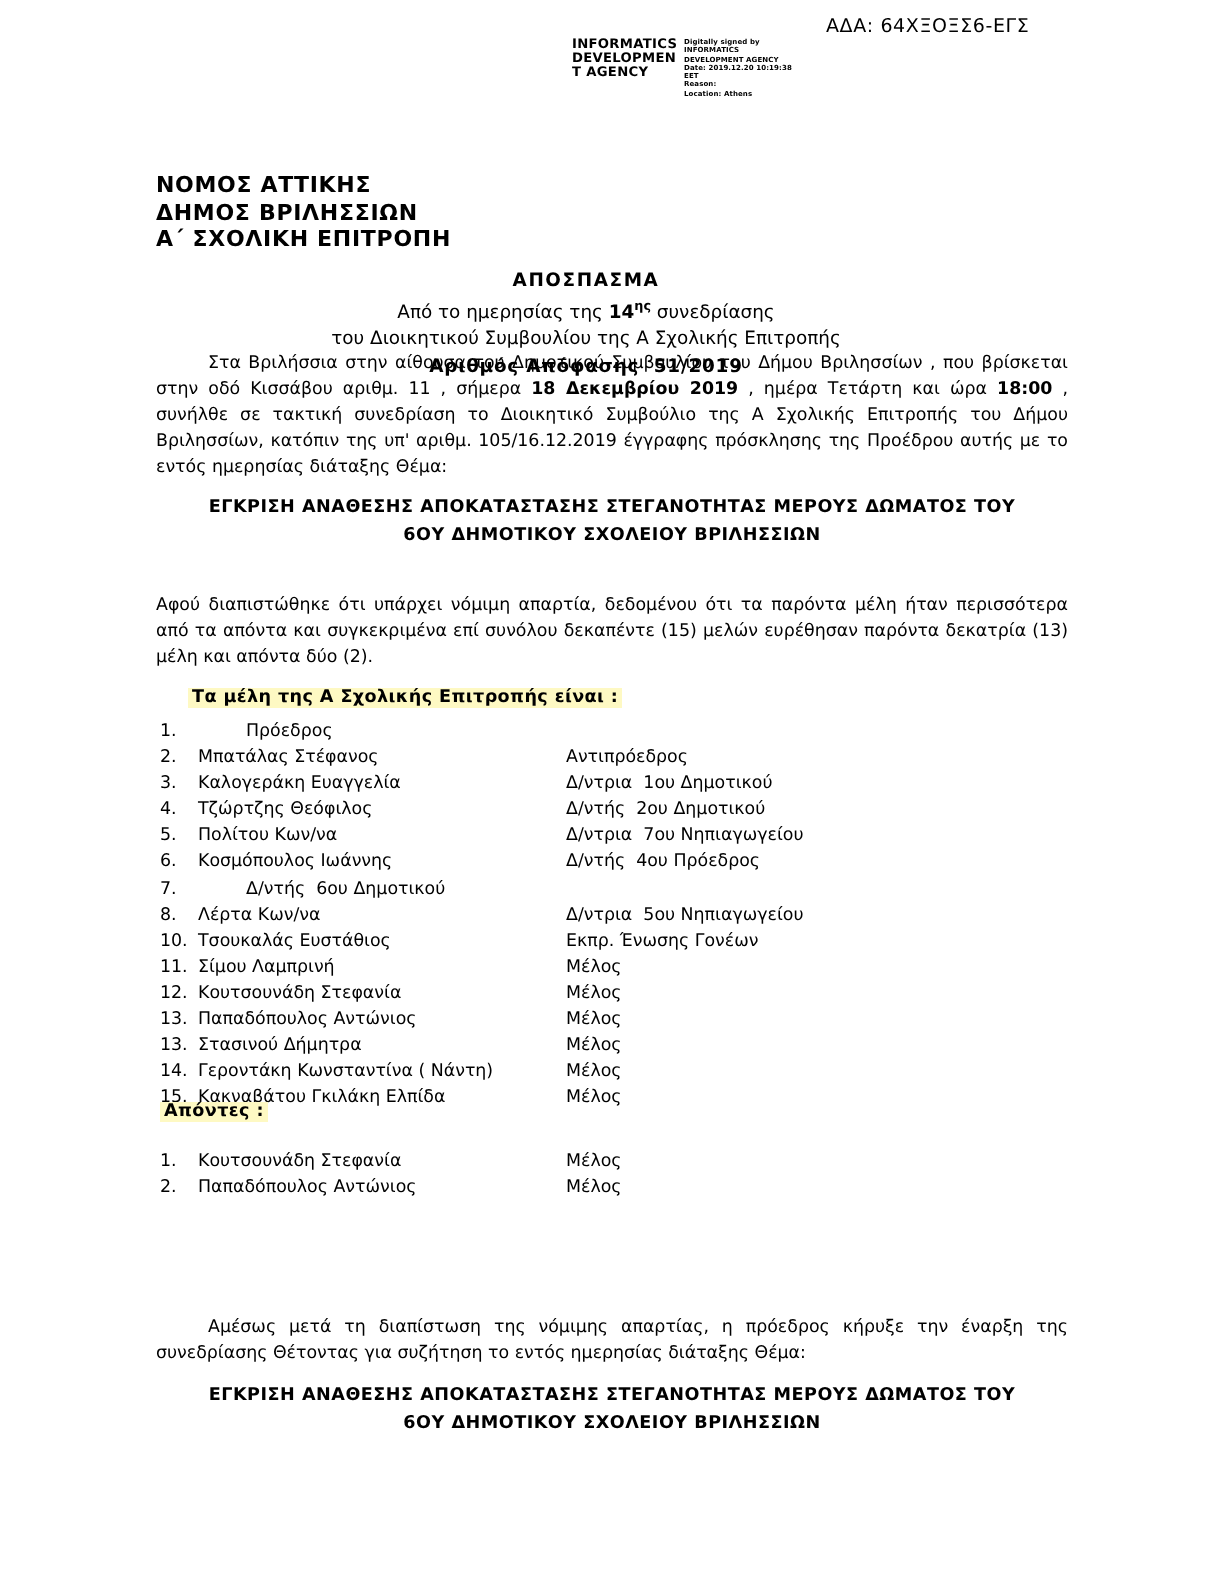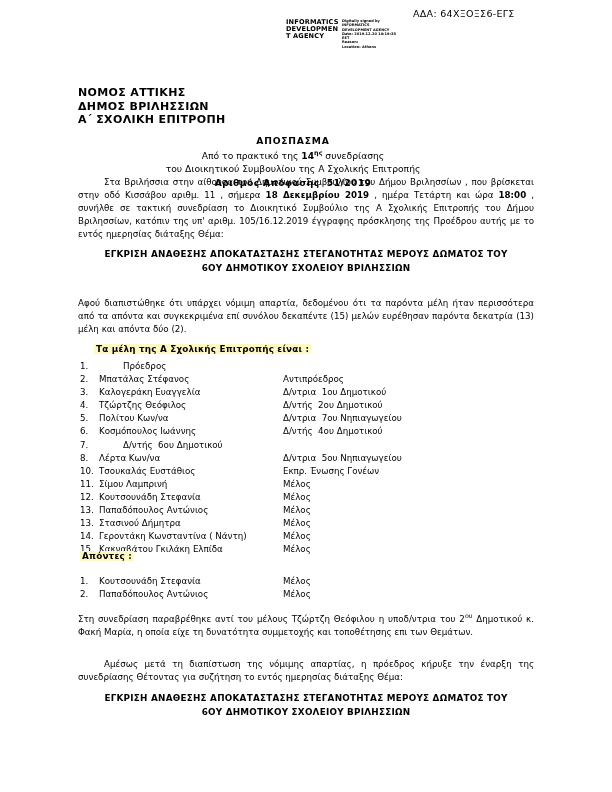--- a/index.html
+++ b/index.html
@@ -173,21 +173,21 @@
   </div>
 
   <div class="authority">
     <div>ΝΟΜΟΣ ΑΤΤΙΚΗΣ</div>
     <div>ΔΗΜΟΣ ΒΡΙΛΗΣΣΙΩΝ</div>
     <div>Α΄ ΣΧΟΛΙΚΗ ΕΠΙΤΡΟΠΗ</div>
   </div>
 
   <div class="excerpt">
     <div class="ex-title">ΑΠΟΣΠΑΣΜΑ</div>
-    <div class="ex-line"><span>Από το πρακτικό της </span><span class="b">14</span><sup class="ord b">ης</sup><span> συνεδρίασης</span></div>
+    <div class="ex-line"><span>Από το ημερησίας της </span><span class="b">14</span><sup class="ord b">ης</sup><span> συνεδρίασης</span></div>
     <div class="ex-line">του Διοικητικού Συμβουλίου της Α Σχολικής Επιτροπής</div>
     <div class="ex-num"><span>Αριθμός  Απόφασης</span>&nbsp;&nbsp;<span>51/2019</span></div>
   </div>
 
   <div class="para" id="para-convocation">
     <span class="ind"></span><span>Στα Βριλήσσια στην αίθουσα του Δημοτικού Συμβουλίου του Δήμου Βριλησσίων , που βρίσκεται  στην οδό  Κισσάβου  αριθμ. 11  , σήμερα </span><span class="b">18  Δεκεμβρίου   2019</span><span> , ημέρα Τετάρτη και ώρα  </span><span class="b">18:00</span><span> , συνήλθε σε τακτική  συνεδρίαση το Διοικητικό Συμβούλιο της  Α  Σχολικής Επιτροπής του Δήμου Βριλησσίων, κατόπιν της  υπ' αριθμ. 105/16.12.2019 έγγραφης πρόσκλησης της Προέδρου αυτής με το εντός  ημερησίας διάταξης Θέμα:</span>
   </div>
 
   <div class="subject" id="subject-one">
     <div>ΕΓΚΡΙΣΗ ΑΝΑΘΕΣΗΣ ΑΠΟΚΑΤΑΣΤΑΣΗΣ  ΣΤΕΓΑΝΟΤΗΤΑΣ  ΜΕΡΟΥΣ ΔΩΜΑΤΟΣ ΤΟΥ</div>
@@ -219,21 +219,21 @@
         <span class="rl"><span class="role-title">Δ/ντής</span>&nbsp;&nbsp;<span class="school">2ου Δημοτικού</span></span>
       </div>
     <div class="row">
         <span class="idx">5.</span>
         <span class="nm">Πολίτου Κων/να</span>
         <span class="rl"><span class="role-title"> Δ/ντρια</span>&nbsp;&nbsp;<span class="school">7ου Νηπιαγωγείου</span></span>
       </div>
     <div class="row">
         <span class="idx">6.</span>
         <span class="nm">Κοσμόπουλος  Ιωάννης</span>
-        <span class="rl"><span class="role-title">Δ/ντής</span>&nbsp;&nbsp;<span class="school">4ου Δημοτικού</span></span>
+        <span class="rl"><span class="role-title">Δ/ντής</span>&nbsp;&nbsp;<span class="school">4ου Πρόεδρος</span></span>
       </div>
     <div class="row">
         <span class="idx">7.</span>
         <span class="rl"><span class="role-title">Δ/ντής</span>&nbsp;&nbsp;<span class="school">6ου Δημοτικού</span></span>
       </div>
     <div class="row">
         <span class="idx">8.</span>
         <span class="nm">Λέρτα Κων/να</span>
         <span class="rl"><span class="role-title"> Δ/ντρια</span>&nbsp;&nbsp;<span class="school">5ου Νηπιαγωγείου</span></span>
       </div>
@@ -282,21 +282,20 @@
         <span class="nm">Κουτσουνάδη Στεφανία</span>
         <span class="rl">Μέλος</span>
       </div>
     <div class="row">
         <span class="idx">2.</span>
         <span class="nm">Παπαδόπουλος Αντώνιος</span>
         <span class="rl">Μέλος</span>
       </div>
   </div>
 
-  <div class="para" id="para-substitute"><span>Στη συνεδρίαση παραβρέθηκε αντί του μέλους Τζώρτζη Θεόφιλου η υποδ/ντρια  του 2</span><sup class="ord">ου</sup><span> Δημοτικού κ. Φακή Μαρία,  η οποία  είχε τη δυνατότητα συμμετοχής και τοποθέτησης επι των Θεμάτων.</span></div>
 
   <div class="para" id="para-opening">
     <span class="ind"></span><span>Αμέσως μετά τη διαπίστωση της νόμιμης απαρτίας, η πρόεδρος κήρυξε την έναρξη της συνεδρίασης  Θέτοντας για συζήτηση το  εντός ημερησίας διάταξης Θέμα:</span>
   </div>
 
   <div class="subject" id="subject-two">
     <div>ΕΓΚΡΙΣΗ ΑΝΑΘΕΣΗΣ ΑΠΟΚΑΤΑΣΤΑΣΗΣ  ΣΤΕΓΑΝΟΤΗΤΑΣ  ΜΕΡΟΥΣ ΔΩΜΑΤΟΣ ΤΟΥ</div>
     <div>6ΟΥ ΔΗΜΟΤΙΚΟΥ ΣΧΟΛΕΙΟΥ ΒΡΙΛΗΣΣΙΩΝ</div>
   </div>
 

